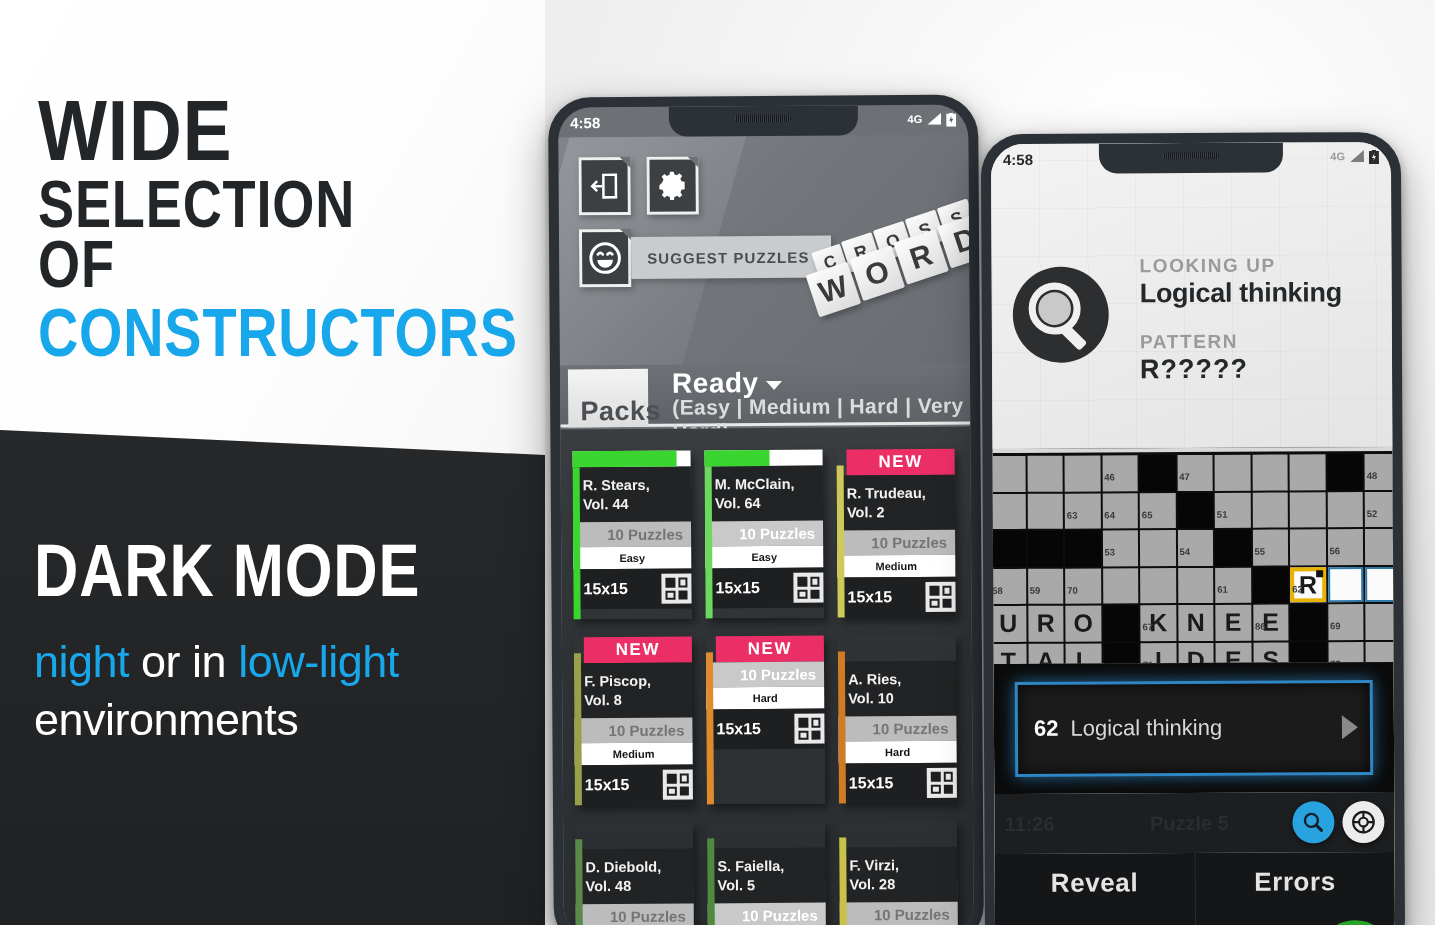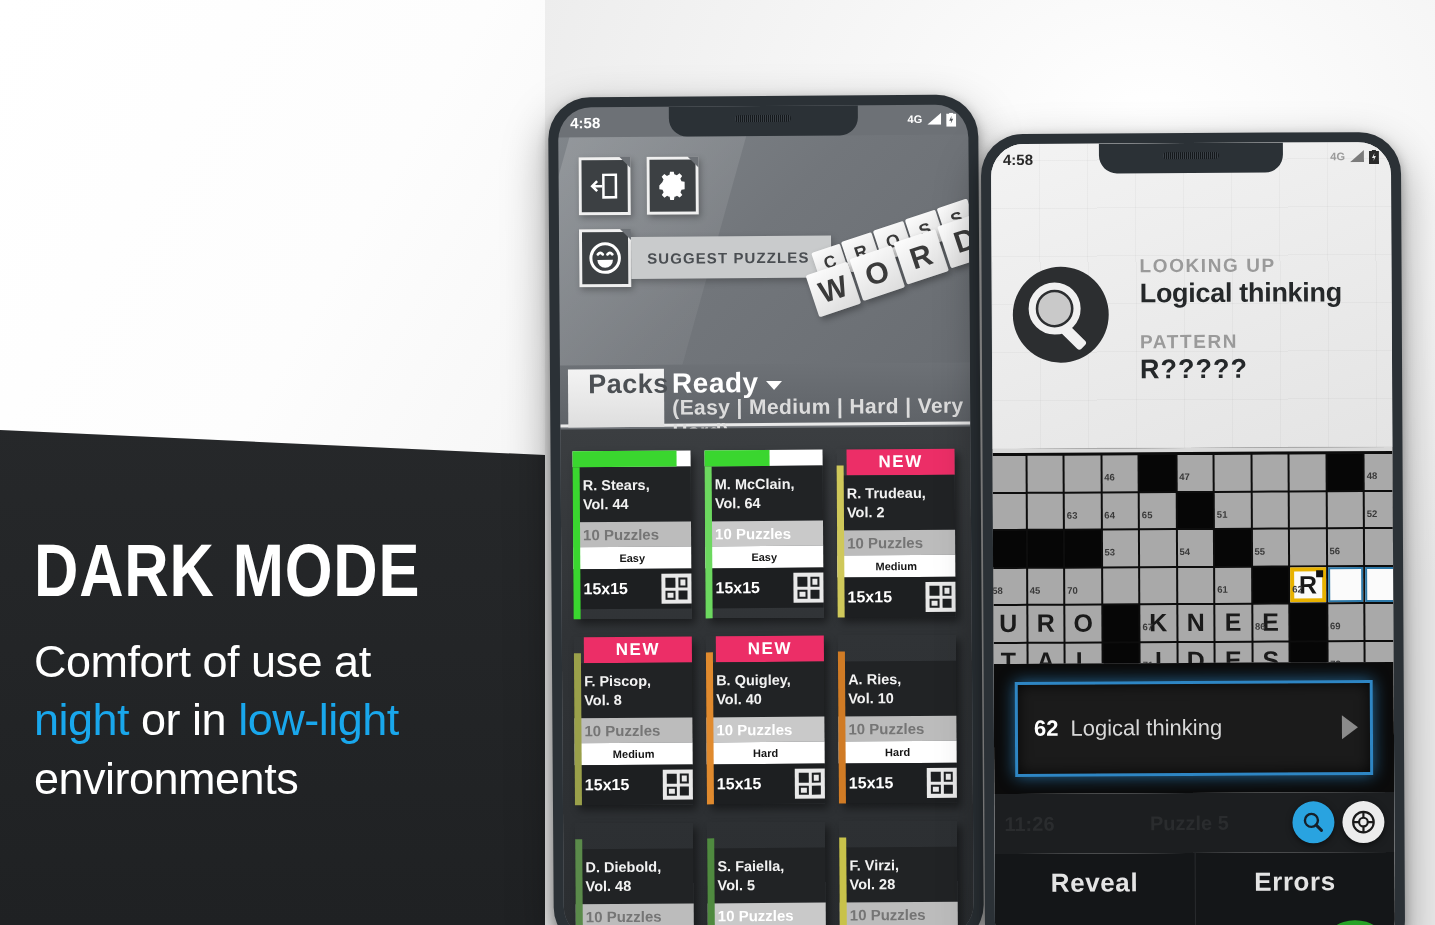--- a/index.html
+++ b/index.html
@@ -135,23 +135,23 @@
     color:#3a3a3a; font-weight:bold; display:flex; align-items:center; justify-content:center;
     box-shadow:2px 4px 6px rgba(0,0,0,.3); border-radius:2px;
   }
 
   .packs-bar {
     position:absolute; top:258px; left:0; right:0; height:62px;
     background:linear-gradient(180deg,#6d7176,#5f6368);
     border-bottom:3px solid #e9e9e9;
   }
   .packs-tab {
-    position:absolute; left:8px; top:4px; width:96px; height:58px;
+    position:absolute; left:8px; top:4px; width:80px; height:58px;
     background:linear-gradient(180deg,#f3f3f3,#dedede);
-    display:flex; align-items:flex-start; justify-content:center;
+    display:flex; align-items:flex-end; justify-content:center;
     font-family:"Liberation Sans Narrow","Liberation Sans",sans-serif;
     font-weight:bold; font-size:27px; color:#4c5054; letter-spacing:.5px;padding-left:25px;
   }
   .ready-wrap { position:absolute; left:112px; top:3px; }
   .ready-line {
     font-family:"Liberation Sans Narrow","Liberation Sans",sans-serif;
     font-weight:bold; font-size:28px; color:#ffffff; letter-spacing:.5px;
     display:flex; align-items:center; gap:7px;
   }
   .caret-down {
@@ -185,21 +185,21 @@
     display:flex; align-items:center; justify-content:center;
     margin-left:10px;
   }
   .pack .spacer { height:26px; }
   .pack .title {
     background:#212325; color:#f2f2f2; font-size:14.5px; font-weight:bold;
     line-height:1.28; padding:9px 8px 9px 10px; min-height:52px;
   }
   .pack .count {
     background:#bcbcbc; color:#757575; font-size:15px; font-weight:bold;
-    padding:4px 8px 4px 10px; text-align:left;
+    padding:4px 8px 4px 10px; text-align:right;
   }
   .pack .count.bright { background:#c9c9c9; color:#ffffff; }
   .pack .diff {
     background:#ffffff; color:#151515; font-size:11px; font-weight:bold;
     text-align:center; padding:5px 0;
   }
   .pack .sizerow {
     background:#1d1f21; display:flex; align-items:center; justify-content:space-between;
     padding:5px 0 5px 10px;
   }
@@ -307,25 +307,29 @@
 </style>
 </head>
 <body>
 
 <div id="stage">
 
   <div class="bg-light"></div>
   <div class="bg-white-left"></div>
   <div class="bg-dark-left"></div>
 
+  <div class="headline">
+    <div class="h-line1">WIDE</div>
+    <div class="h-line2">SELECTION OF</div>
+    <div class="h-line3">CONSTRUCTORS</div>
+  </div>
 
   <div class="darkblock">
     <div class="d-title">DARK MODE</div>
     <div class="d-body">
-      <div><span>Comfort of use at</span></div>
       <div>
         <span class="hl">night</span><span> or in </span><span class="hl">low-light</span>
       </div>
       <div><span>environments</span></div>
     </div>
   </div>
 
   <div class="phone" id="phone1">
     <div class="phone-screen">
 
@@ -465,21 +469,20 @@
                 <i></i>
                 <i class="w"></i>
                 <i class="w"></i>
                 <i></i>
               </div>
             </div>
           </div>
           <div class="pack">
             <div class="newtag">NEW</div>
             <div class="accent" style="background: rgb(224, 138, 46);"></div>
-            <div class="title">B. Quigley,<br>Vol. 40</div>
             <div class="count bright">10 Puzzles</div>
             <div class="diff">Hard</div>
             <div class="sizerow">
               <span>15x15</span>
               <div class="gridicon">
                 <i></i>
                 <i class="w"></i>
                 <i class="w"></i>
                 <i></i>
               </div>
@@ -623,21 +626,21 @@
               <div class="cell open">
                 <span class="num">56</span>
               </div>
               <div class="cell open"></div>
             </div>
             <div class="xw-row">
               <div class="cell open">
                 <span class="num">58</span>
               </div>
               <div class="cell open">
-                <span class="num">45</span>
+                <span class="num">59</span>
               </div>
               <div class="cell open">
                 <span class="num">70</span>
               </div>
               <div class="cell open"></div>
               <div class="cell open"></div>
               <div class="cell open"></div>
               <div class="cell open">
                 <span class="num">61</span>
               </div>

